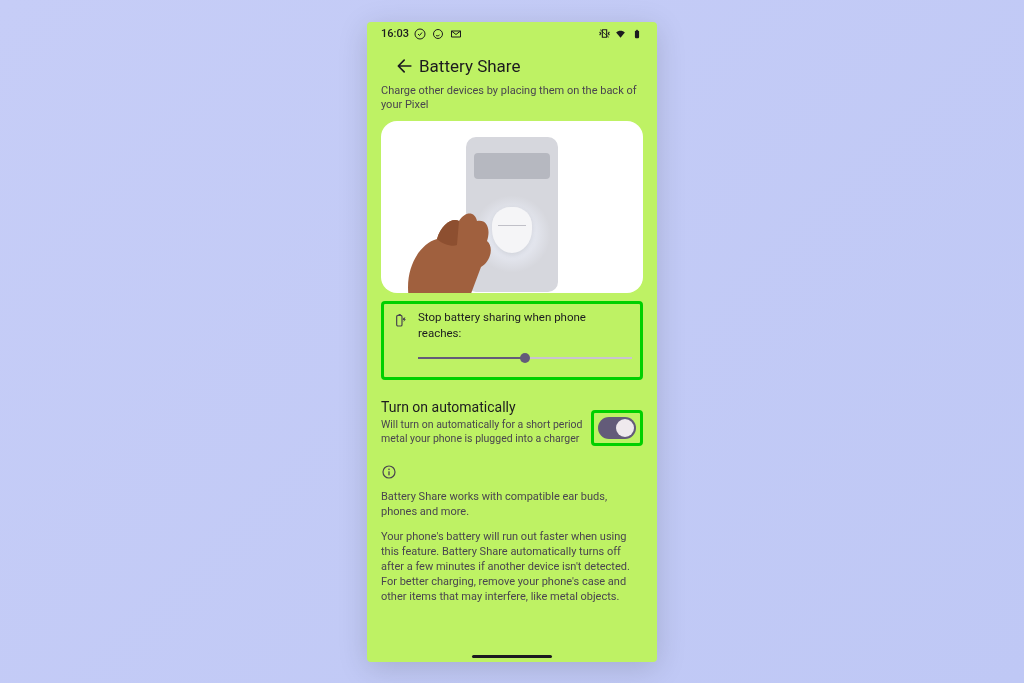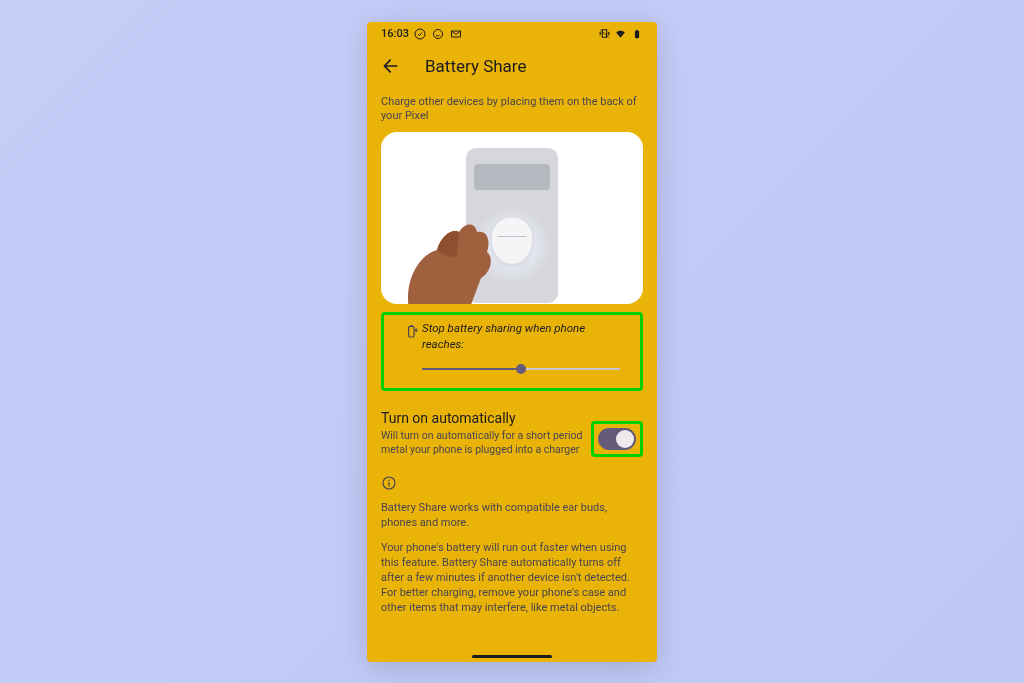--- a/index.html
+++ b/index.html
@@ -9,21 +9,21 @@
     background: linear-gradient(135deg, #c6cdf7 0%, #bfc8f5 100%);
     display: flex;
     align-items: center;
     justify-content: center;
     font-family: -apple-system, BlinkMacSystemFont, "Segoe UI", Roboto, sans-serif;
     overflow: hidden;
   }
   .phone {
     width: 290px;
     height: 640px;
-    background: #eab308;
+    background: #bef264;
     border-radius: 4px;
     box-shadow: 0 6px 30px rgba(0,0,0,0.15);
     overflow: hidden;
     display: flex;
     flex-direction: column;
     color: #1c1b1f;
   }
   .status-bar {
     height: 24px;
     display: flex;
@@ -32,33 +32,33 @@
     padding: 0 14px;
     font-size: 11px;
     font-weight: 500;
   }
   .status-left { display: flex; align-items: center; gap: 5px; }
   .status-right { display: flex; align-items: center; gap: 3px; }
   .status-icon { width: 13px; height: 13px; display:inline-flex; align-items:center; justify-content:center;}
   .header {
     display: flex;
     align-items: center;
-    gap: 24px;
+    gap: 4px;
     padding: 10px 14px 8px;
+    margin-left: 14px;
   }
   .back-arrow { width: 20px; height: 20px; cursor: pointer; }
   .header-title { font-size: 17px; font-weight: 400; }
   .content {
     flex: 1;
     padding: 0 14px 10px;
     overflow: hidden;
     font-size: 11.5px;
     line-height: 1.35;
     color: #49454f;
-    margin-top: 11px;
   }
   .desc { margin-bottom: 8px; font-size:11px;}
   .illustration {
     width: 100%;
     height: 172px;
     background: #ffffff;
     border-radius: 16px;
     display: flex;
     align-items: center;
     justify-content: center;
@@ -91,26 +91,25 @@
   .earbud::before{
     content:''; position:absolute; top:18px;left:6px;right:6px;height:1px;
     background:#c0c0c8;
   }
   .hand {
     position:absolute; bottom:-6px; left:18px; width:110px; height:110px;
   }
   .slider-section {
     border: 3px solid #00d000;
     border-radius: 4px;
-    padding: 6px 20px 12px;
+    padding: 6px 8px 12px;
     margin-top: 8px;
     display: flex;
-    gap: 2px;
+    gap: 10px;
     align-items: flex-start;
-    font-style: italic;
   }
   .battery-icon { width:16px;height:16px; flex-shrink:0; margin-top:2px;}
   .slider-text { flex:1; }
   .slider-label { color:#1c1b1f; font-size:11.5px;}
   .slider-value { font-size:11px; margin-top:1px;}
   .slider-track {
     margin-top:10px; position:relative; height:14px;
   }
   .track-line { position:absolute; top:6px; left:0; right:0; height:2px; background:#c9c4d0;}
   .track-fill { position:absolute; top:6px; left:0; width:50%; height:2px; background:#635b79;}

